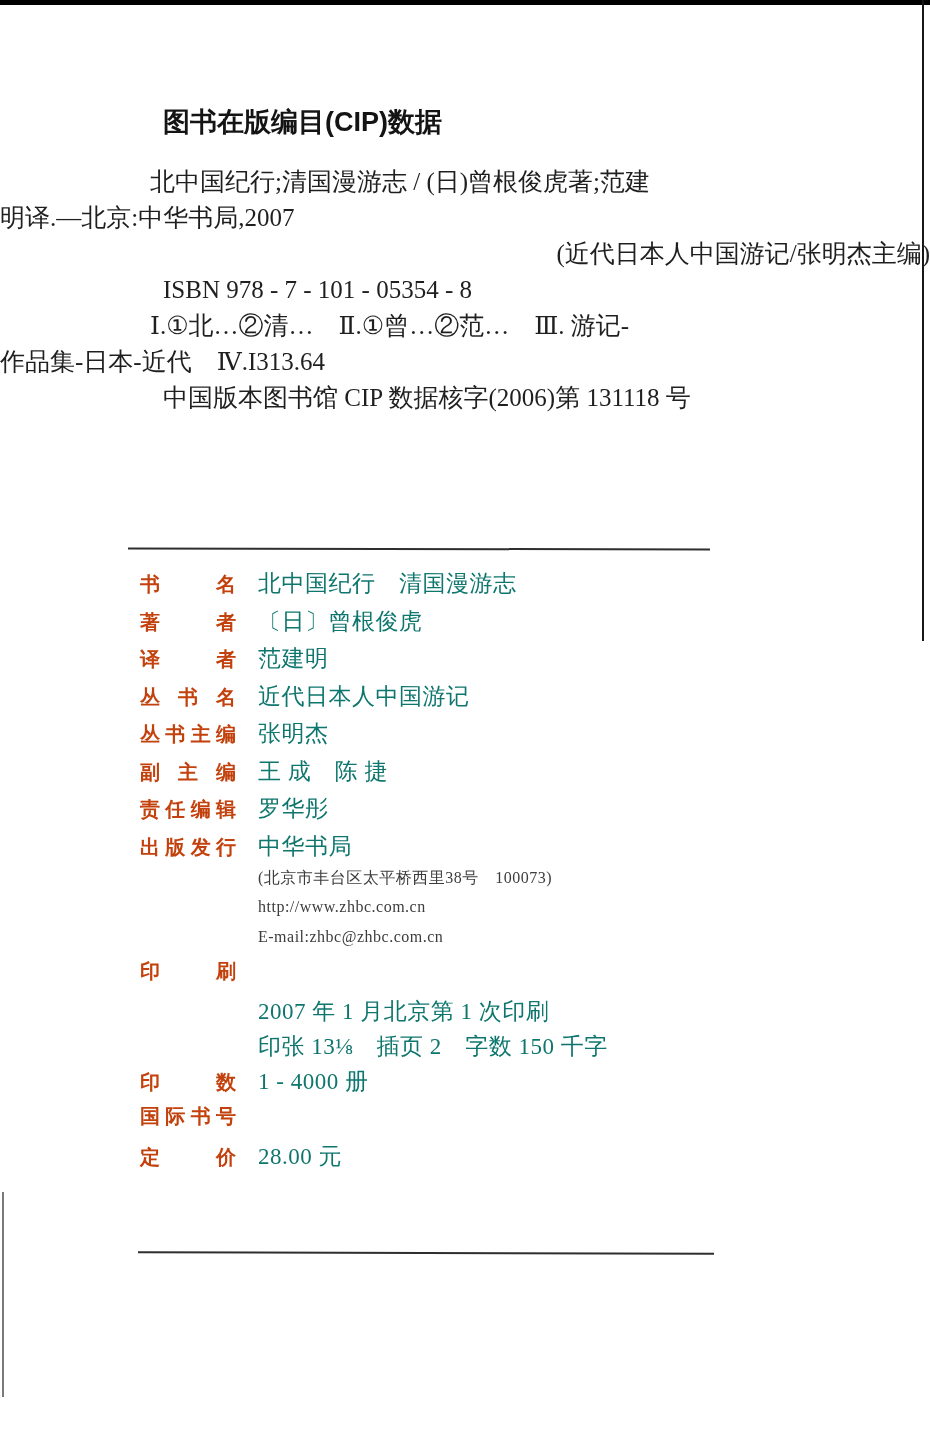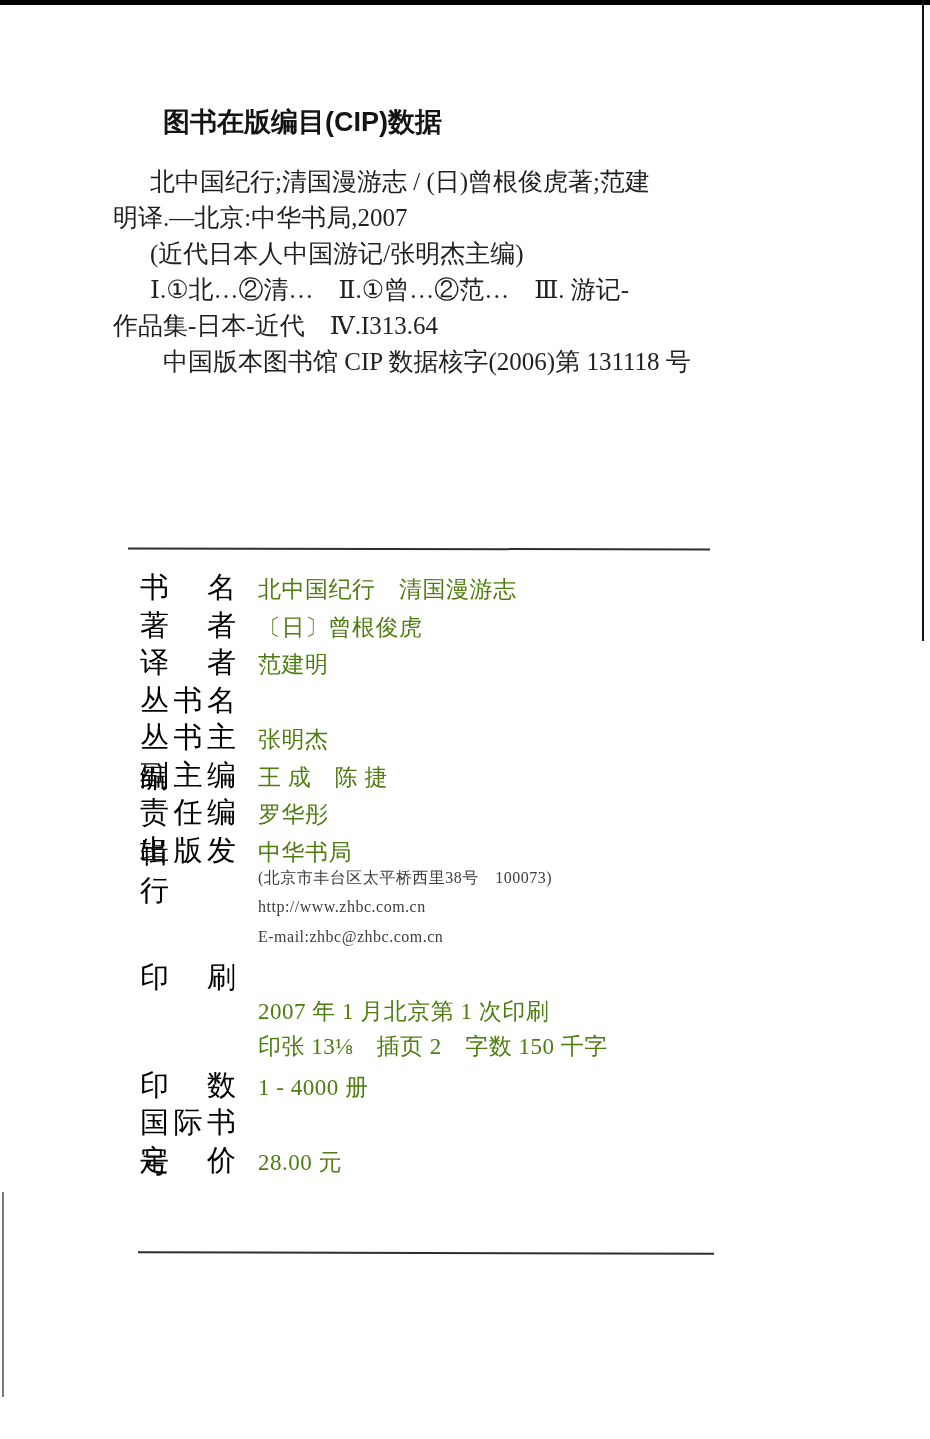--- a/index.html
+++ b/index.html
@@ -17,58 +17,59 @@
   .left-line{position:absolute;top:1192px;left:2px;width:2px;height:205px;background:#7a7a7a;}
   
   .cip{position:absolute;top:104px;left:0;width:930px;}
   .cip p, .cip h1{margin:0;font-size:25px;line-height:36px;font-weight:normal;}
   .cip h1{
     font-family:"Liberation Sans","DejaVu Sans",sans-serif;
     font-weight:bold;font-size:27px;
     padding-left:163px;margin-bottom:24px;color:#141414;
   }
   .pl-a{padding-left:150px;}
-  .pl-b{padding-left:113px;}
+  .pl-b{}
   .pl-c{padding-left:163px;}
-  .mt-1{margin-top:4px;}
+  .mt-1{margin-top:4px;text-align:right;}
   .mt-2{margin-top:6px;}
   .mt-3{margin-top:8px;}
   
   .rule{position:absolute;height:2px;background:#2e2e2e;}
   .rule-top{top:548px;left:128px;width:582px;transform:rotate(0.08deg);}
   .rule-bottom{top:1252px;left:138px;width:576px;transform:rotate(0.15deg);}
   
   .colophon{position:absolute;top:568px;left:140px;width:640px;}
   .row{display:flex;align-items:baseline;height:37.5px;}
   .row.sub{height:30px;}
   .row.cont{height:35px;}
   .lab{
     display:inline-block;width:96px;flex:0 0 96px;margin-right:22px;
     font-family:"Liberation Sans","DejaVu Sans",sans-serif;
-    font-weight:normal;font-size:29px;color:#000000;
+    font-weight:bold;font-size:20px;color:#c2410c;
     text-align:justify;text-align-last:justify;
     white-space:normal;
   }
-  .val{font-size:23px;color:#4d7c0f;letter-spacing:0.5px;}
+  .val{font-size:23px;color:#0f766e;letter-spacing:0.5px;}
   .val.small{font-size:16px;color:#3c3c3c;}
 </style>
 </head>
 <body>
 
 <div class="page">
 
   <div class="top-bar"></div>
   <div class="right-line"></div>
   <div class="left-line"></div>
 
   <section class="cip">
     <h1>图书在版编目(CIP)数据</h1>
     <p class="pl-a">北中国纪行;清国漫游志 / (日)曾根俊虎著;范建</p>
     <p class="pl-b">明译.—北京:中华书局,2007</p>
     <p class="pl-a mt-1">(近代日本人中国游记/张明杰主编)</p>
+    <p class="pl-c mt-2">ISBN 978 - 7 - 101 - 05354 - 8</p>
     <p class="pl-a mt-3">Ⅰ.①北…②清…　Ⅱ.①曾…②范…　Ⅲ. 游记-</p>
     <p class="pl-b">作品集-日本-近代　Ⅳ.I313.64</p>
     <p class="pl-c mt-3">中国版本图书馆 CIP 数据核字(2006)第 131118 号</p>
   </section>
 
   <div class="rule rule-top"></div>
 
   <section class="colophon">
 
     <div class="row">
@@ -81,20 +82,21 @@
       <span class="val">〔日〕曾根俊虎</span>
     </div>
 
     <div class="row">
       <span class="lab">译者</span>
       <span class="val">范建明</span>
     </div>
 
     <div class="row">
       <span class="lab">丛书名</span>
+      <span class="val">近代日本人中国游记</span>
     </div>
 
     <div class="row">
       <span class="lab">丛书主编</span>
       <span class="val">张明杰</span>
     </div>
 
     <div class="row">
       <span class="lab">副主编</span>
       <span class="val">王 成　陈 捷</span>

